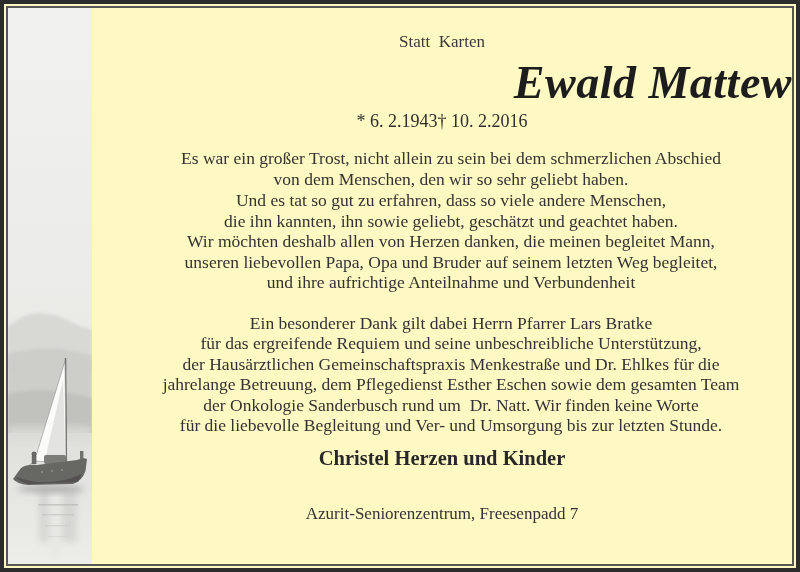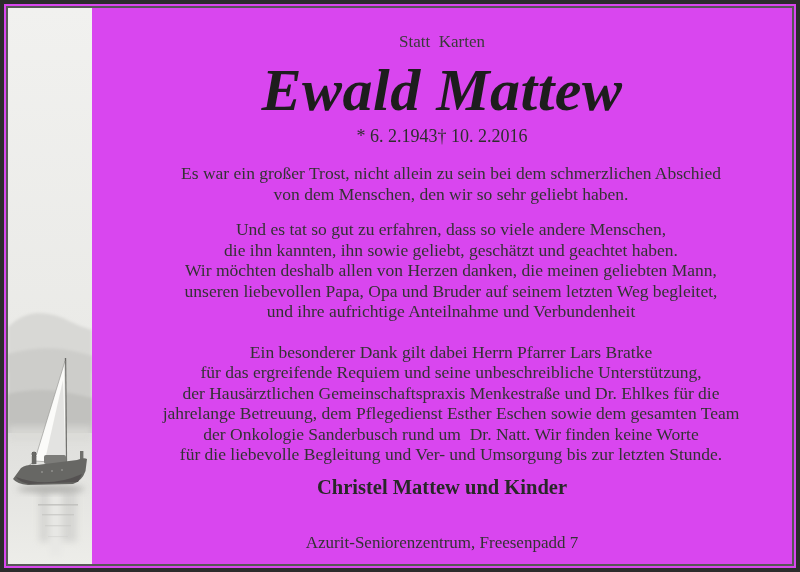--- a/index.html
+++ b/index.html
@@ -3,21 +3,21 @@
 <meta charset="utf-8">
 <style>
   html, body { margin: 0; padding: 0; }
   body {
     width: 800px; height: 572px;
     background: #ffffff;
     font-family: "Liberation Serif", "DejaVu Serif", serif;
     overflow: hidden;
     position: relative;
   }
-  .page { position: absolute; inset: 0; background: #d946ef; }
+  .page { position: absolute; inset: 0; background: #fef9c3; }
   .frame-outer { position: absolute; inset: 0; border: 4px solid #2c2c2c; z-index: 5; pointer-events: none; }
   .frame-inner { position: absolute; inset: 6px; border: 2px solid #575757; z-index: 5; pointer-events: none; }
 
   .photo {
     position: absolute; left: 8px; top: 8px;
     width: 84px; height: 556px;
     z-index: 1;
   }
   .photo svg { display: block; width: 100%; height: 100%; }
 
@@ -29,40 +29,41 @@
   }
   .kicker {
     display: block;
     margin-top: 24px;
     font-size: 17px;
     color: #3a3a3a;
     white-space: pre;
   }
   .title {
     margin: 7px 0 0 0;
-    font-size: 60px;
+    font-size: 46px;
     line-height: 1.05;
     font-weight: bold;
     font-style: italic;
     letter-spacing: 0.5px;
     color: #1d1d1d;
+    text-align: right;
   }
   .dates { margin-top: 4px; font-size: 18px; color: #2e2e2e; }
   .dates .death { }
 
   .para {
     margin: 0;
     font-size: 17.5px;
     line-height: 20.5px;
     color: #333333;
     padding-left: 18px;
   }
   .para .line { white-space: pre-wrap; }
   .para-1 { margin-top: 16px; }
-  .para-2 { margin-top: 15px; }
+  .para-2 { margin-top: 1px; }
   .para-3 { margin-top: 0; }
   .para-4 { margin-top: 20px; }
 
   .signature {
     margin-top: 11px;
     font-size: 20.5px;
     font-weight: bold;
     color: #282828;
   }
   .address {
@@ -142,24 +143,24 @@
     <span class="kicker">Statt  Karten</span>
 
     <h1 class="title">Ewald Mattew</h1>
 
     <div class="dates"><span class="birth">* 6. 2.1943</span><span class="death">† 10. 2.2016</span></div>
 
     <p class="para para-1"><span class="line">Es war ein großer Trost, nicht allein zu sein bei dem schmerzlichen Abschied</span><br><span class="line">von dem Menschen, den wir so sehr geliebt haben.</span></p>
 
     <p class="para para-2"><span class="line">Und es tat so gut zu erfahren, dass so viele andere Menschen,</span><br><span class="line">die ihn kannten, ihn sowie geliebt, geschätzt und geachtet haben.</span></p>
 
-    <p class="para para-3"><span class="line">Wir möchten deshalb allen von Herzen danken, die meinen geliebten Mann,</span><br><span class="line">unseren liebevollen Papa, Opa und Bruder auf seinem letzten Weg begleitet,</span><br><span class="line">und ihre aufrichtige Anteilnahme und Verbundenheit</span><br></p>
+    <p class="para para-3"><span class="line">Wir möchten deshalb allen von Herzen danken, die meinen begleitet Mann,</span><br><span class="line">unseren liebevollen Papa, Opa und Bruder auf seinem letzten Weg begleitet,</span><br><span class="line">und ihre aufrichtige Anteilnahme und Verbundenheit</span><br></p>
 
     <p class="para para-4"><span class="line">Ein besonderer Dank gilt dabei Herrn Pfarrer Lars Bratke</span><br><span class="line">für das ergreifende Requiem und seine unbeschreibliche Unterstützung,</span><br><span class="line">der Hausärztlichen Gemeinschaftspraxis Menkestraße und Dr. Ehlkes für die</span><br><span class="line">jahrelange Betreuung, dem Pflegedienst Esther Eschen sowie dem gesamten Team</span><br><span class="line">der Onkologie Sanderbusch rund um  Dr. Natt. Wir finden keine Worte</span><br><span class="line">für die liebevolle Begleitung und Ver- und Umsorgung bis zur letzten Stunde.</span></p>
 
-    <div class="signature">Christel Mattew und Kinder</div>
+    <div class="signature">Christel Herzen und Kinder</div>
 
     <div class="address"><br><span class="line">Azurit-Seniorenzentrum, Freesenpadd 7</span></div>
   </div>
 
   <div class="frame-outer"></div>
   <div class="frame-inner"></div>
 </div>
 
 </body></html>

